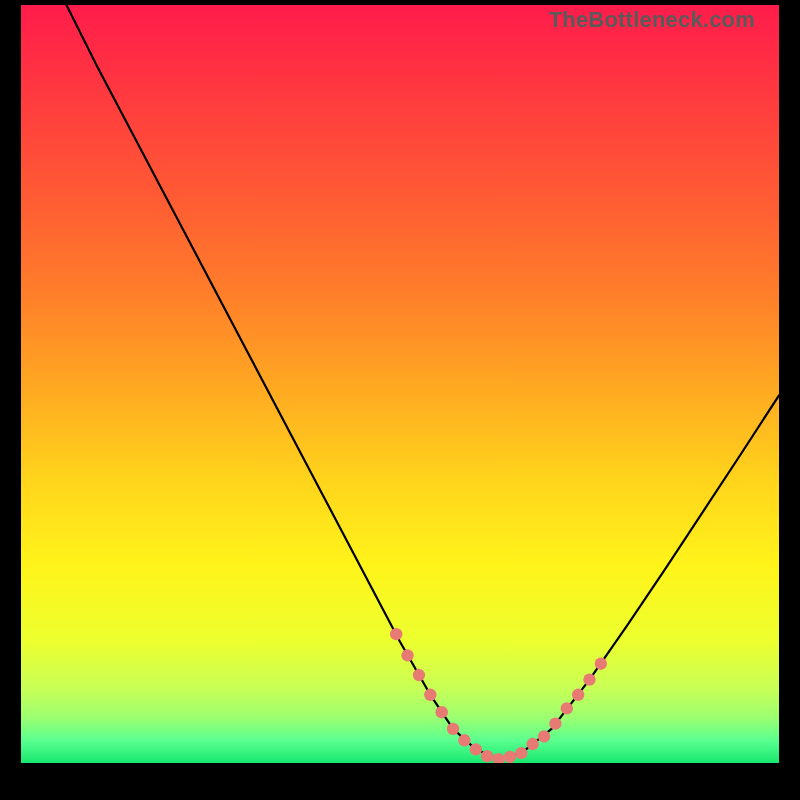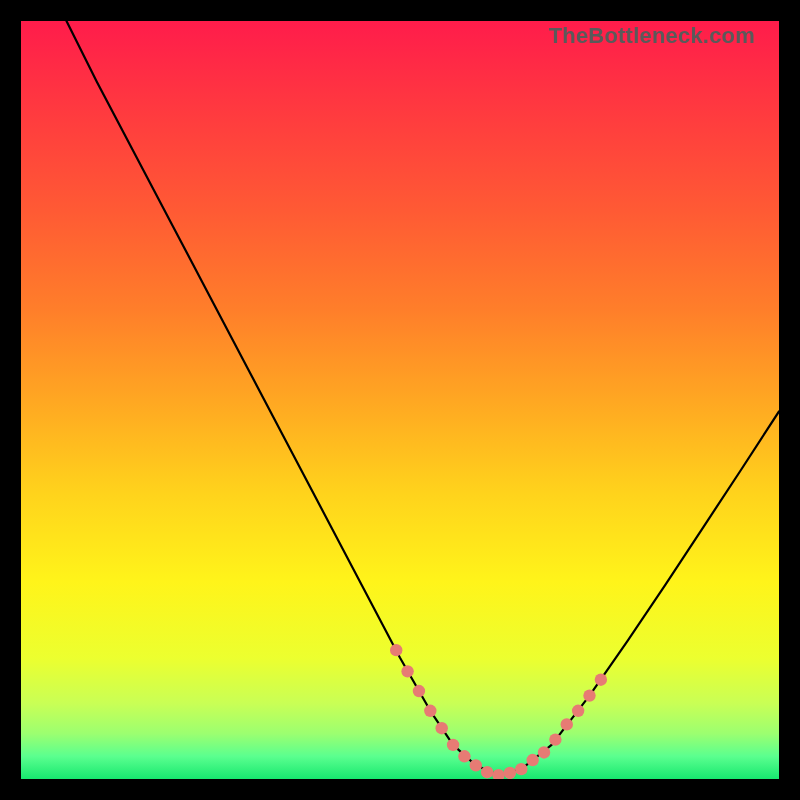--- a/index.html
+++ b/index.html
@@ -7,21 +7,21 @@
     padding: 0;
     width: 800px;
     height: 800px;
     background: #000;
     overflow: hidden;
     font-family: Arial, Helvetica, sans-serif;
   }
   .frame {
     position: absolute;
     left: 21px;
-    top: 21px;
+    top: 5px;
     width: 758px;
     height: 758px;
     background: #000;
     border-radius: 23px;
   }
   .plot-area {
     position: absolute;
     left: 0;
     top: 0;
     width: 758px;

